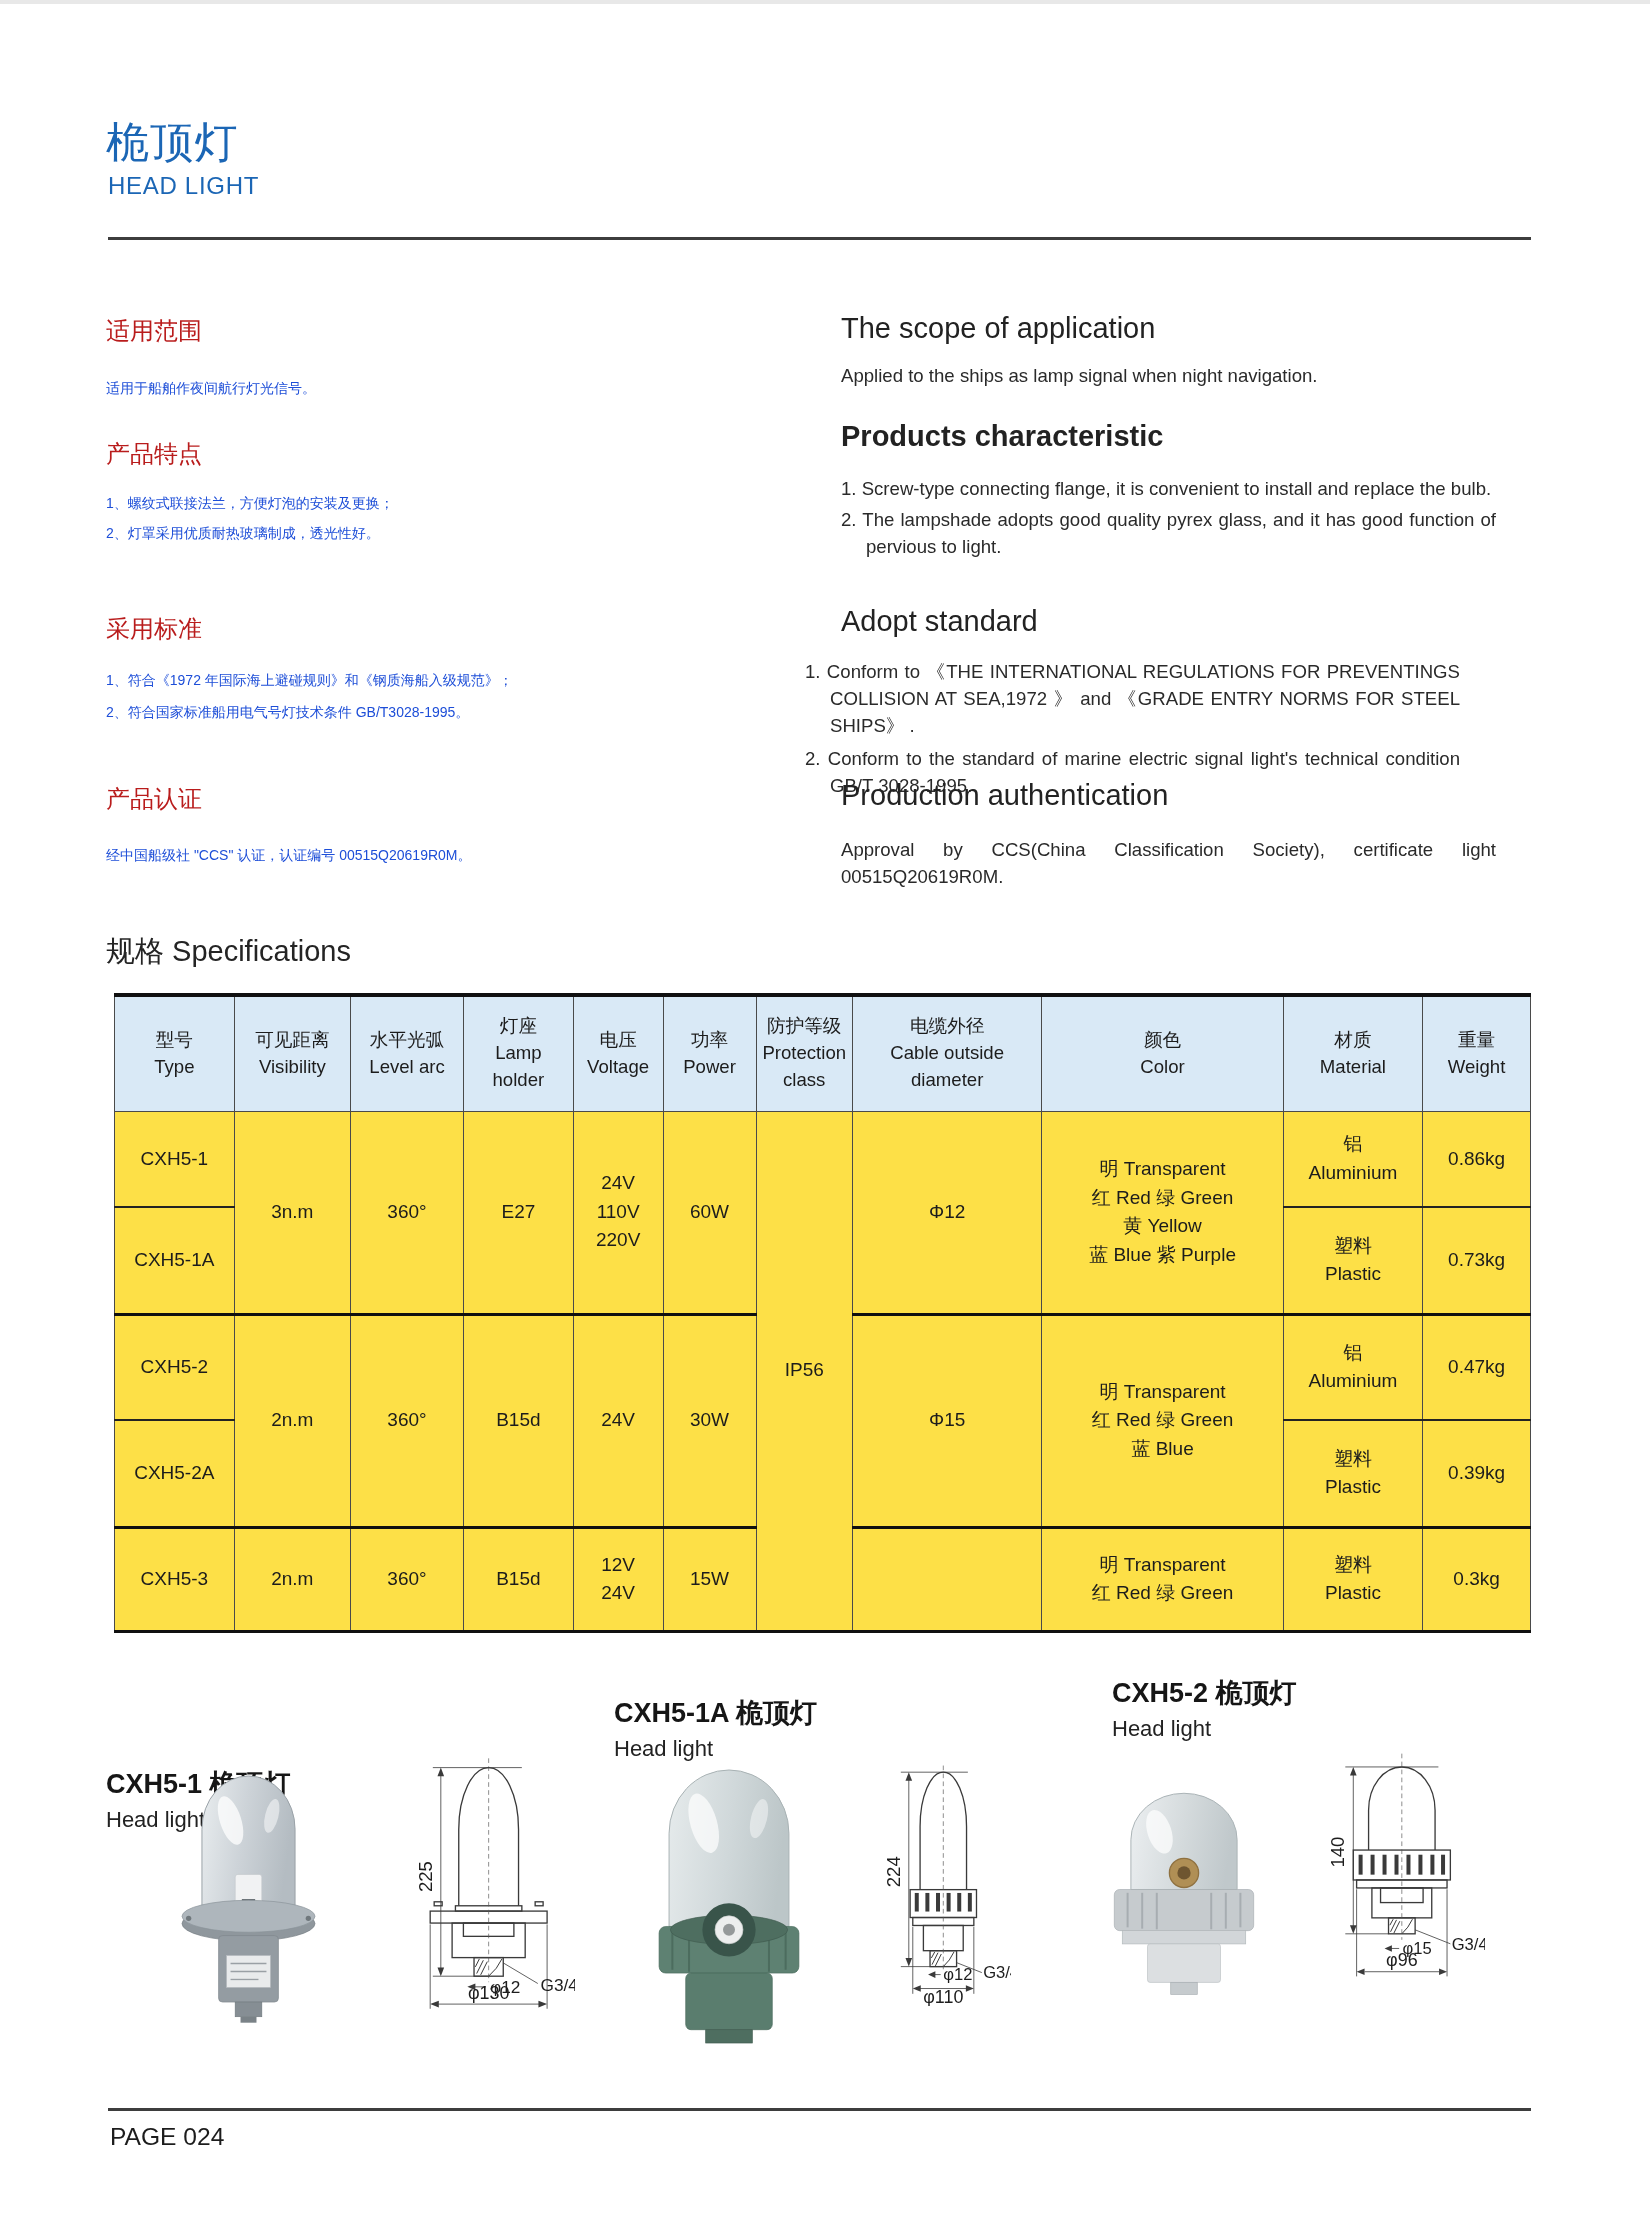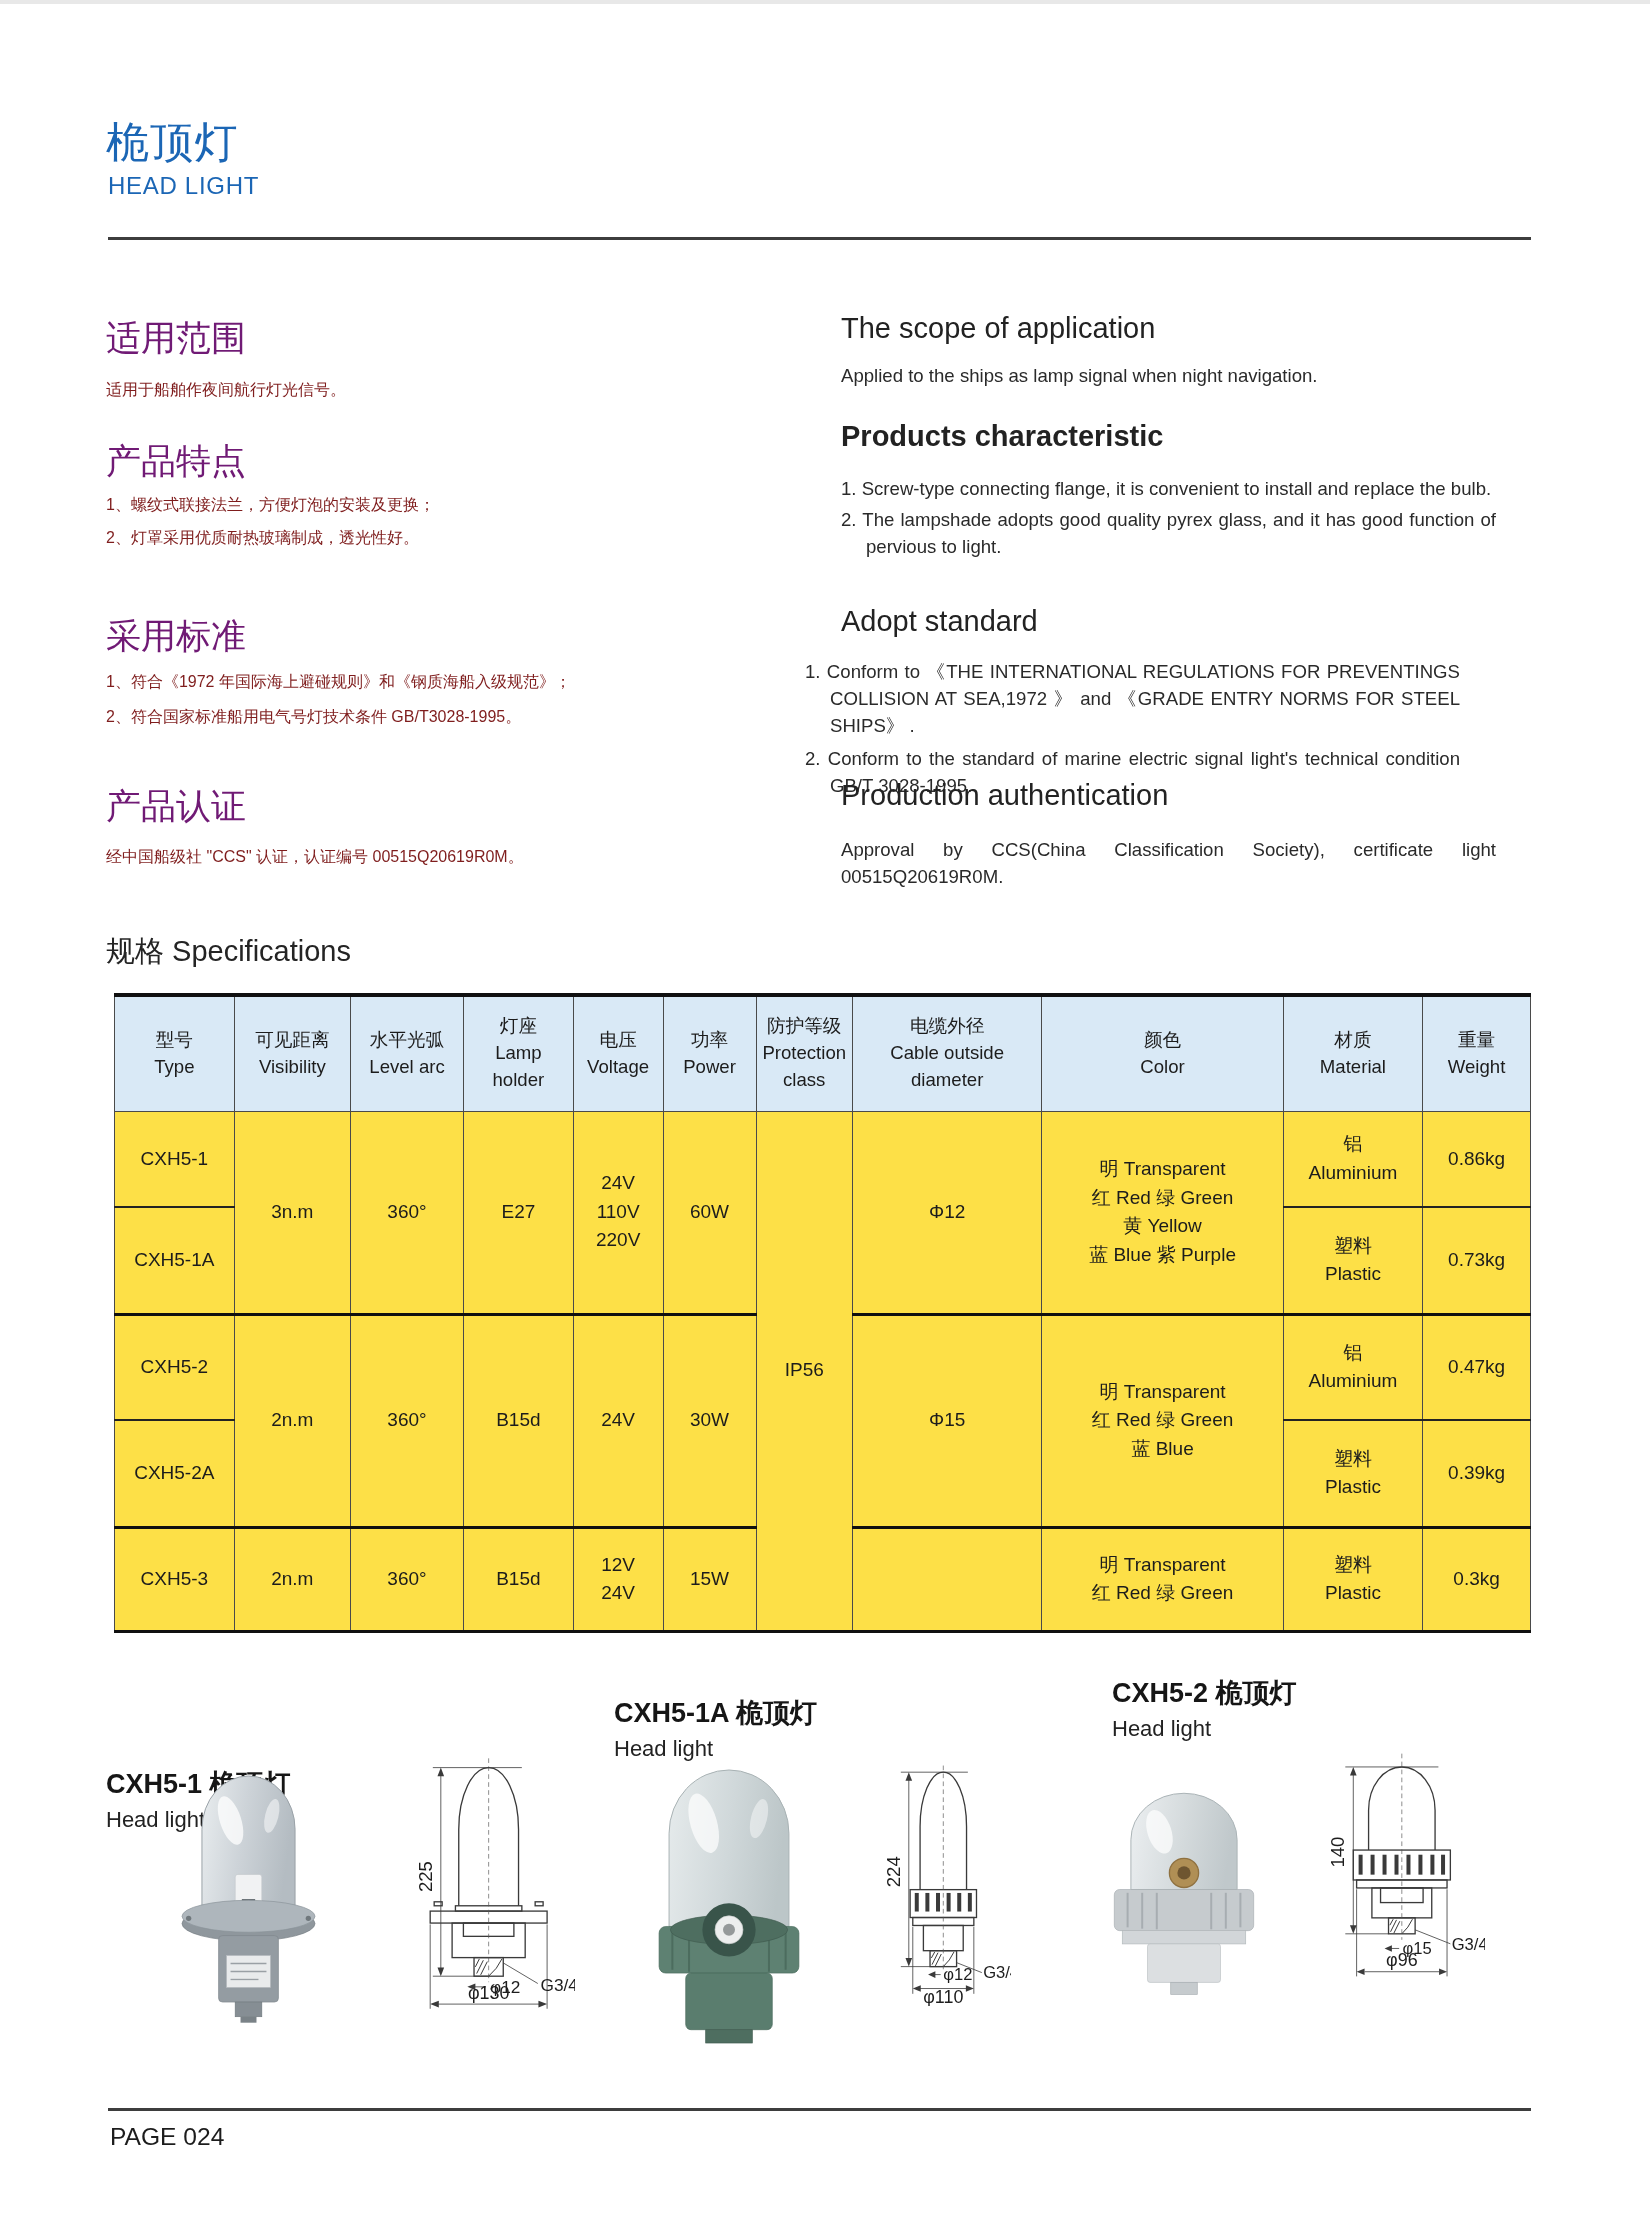--- a/index.html
+++ b/index.html
@@ -7,23 +7,23 @@
     position:relative;width:1650px;height:2239px;background:#ffffff;
     font-family:"Liberation Sans","DejaVu Sans",sans-serif;color:#222;
     margin:4px auto;overflow:hidden;
   }
   .abs{position:absolute;}
   
   .title-zh{font-size:43px;color:#1b66b5;font-weight:500;letter-spacing:1.3px;}
   .title-en{font-size:24px;color:#1b66b5;font-weight:500;letter-spacing:0.7px;}
   .rule{height:2.7px;background:#3d3d3d;}
   
-  .h-zh{font-size:35px;color:#701a75;font-weight:400;}
+  .h-zh{font-size:24px;color:#b91c1c;font-weight:400;}
   .h-en{font-size:29px;color:#222;font-weight:400;}
-  .p-zh{font-size:16px;color:#7f1d1d;line-height:1.5;}
+  .p-zh{font-size:14px;color:#1d4ed8;line-height:1.5;}
   .p-en{font-size:18.6px;color:#2a2a2a;line-height:1.45;text-align:justify;}
   .zh-item{margin-bottom:9.3px;}
   .en-item{padding-left:25px;text-indent:-25px;margin-bottom:4px;}
   .spec-heading{font-size:29px;color:#242424;font-weight:400;}
   
   .spec-table{
     position:absolute;left:114px;top:989px;width:1417px;
     border-collapse:collapse;table-layout:fixed;background:#fde047;
     border-top:4.7px solid #101010;border-bottom:3.3px solid #101010;
   }

